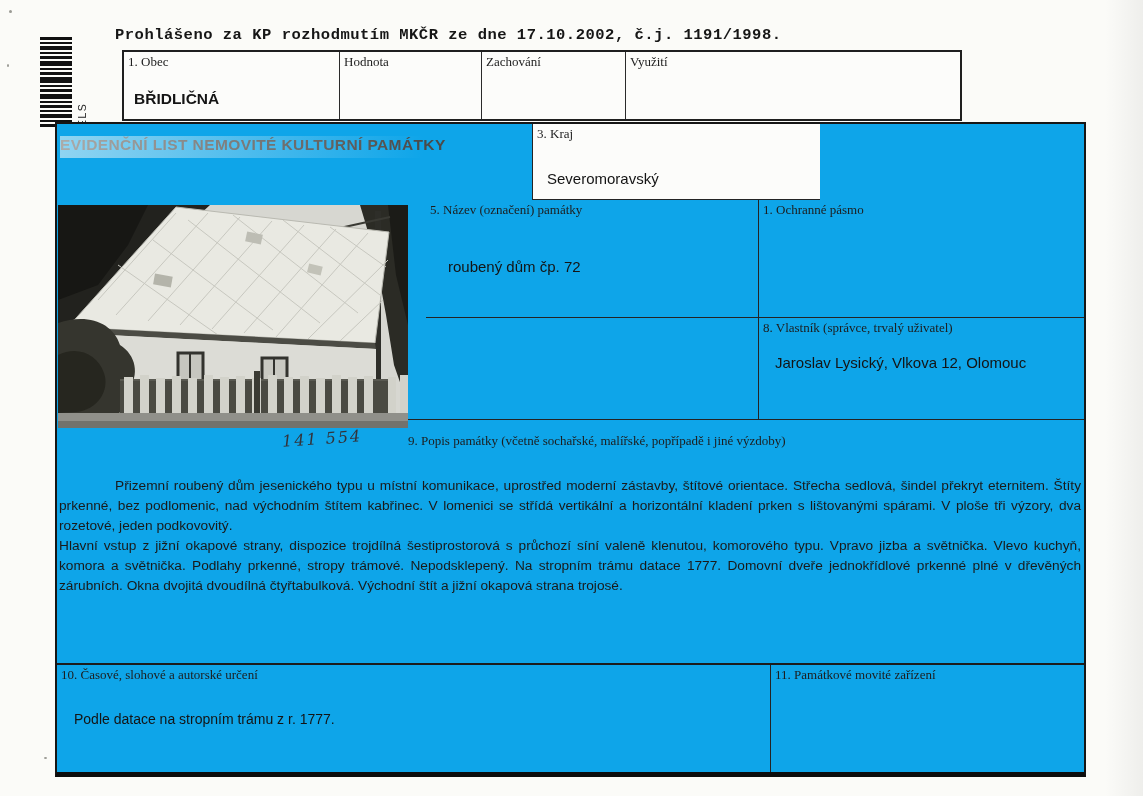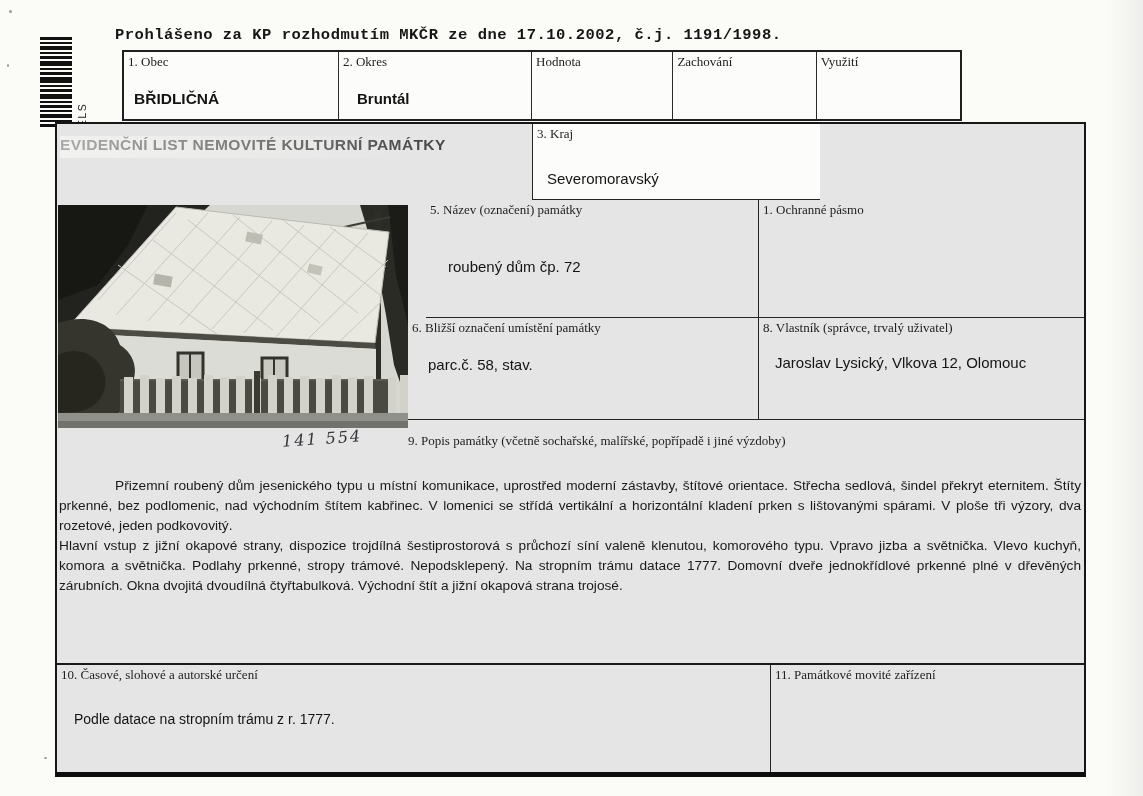--- a/index.html
+++ b/index.html
@@ -37,21 +37,21 @@
   .rowA .cell:last-child{border-right:none;}
   .flabel{
     position:absolute;left:4px;top:2px;
     font-family:"Liberation Serif",serif;font-size:13px;color:#1d1d1d;white-space:nowrap;
   }
   .fval{position:absolute;font-size:15px;color:#141414;white-space:nowrap;}
 
   
   .mainbox{
     position:absolute;left:55px;top:122px;width:1031px;height:655px;
-    border:2px solid #161616;border-bottom:5px solid #0d0d0d;background:#e5e5e5;
+    border:2px solid #161616;border-bottom:5px solid #0d0d0d;background:#0ea5e9;
   }
   .title-wrap{position:absolute;left:3px;top:12px;width:560px;height:22px;}
   .doc-title{
     font-size:15.5px;font-weight:bold;letter-spacing:.4px;color:#4a4a4a;white-space:nowrap;
   }
   .title-fade{
     position:absolute;left:0;top:0;width:100%;height:100%;
     background:linear-gradient(90deg,rgba(251,251,248,.55),rgba(251,251,248,0) 65%);
     pointer-events:none;
   }
@@ -131,24 +131,20 @@
         <rect x="0" y="87" width="32" height="3"></rect>
     </g>
   </svg>
   <div class="els">ELS</div>
 
   <div class="rowA">
     <div class="cell" style="width:216px">
       <div class="flabel">1. Obec</div>
       <div class="fval" style="left:10px;top:38px;font-weight:bold;font-size:15.5px;">BŘIDLIČNÁ</div>
     </div>
-    <div class="cell" style="width:194px">
-      <div class="flabel">2. Okres</div>
-      <div class="fval" style="left:18px;top:38px;font-weight:600;">Bruntál</div>
-    </div>
     <div class="cell" style="width:142px">
       <div class="flabel">Hodnota</div>
       <div class="fval"></div>
     </div>
     <div class="cell" style="width:144px">
       <div class="flabel">Zachování</div>
       <div class="fval"></div>
     </div>
     <div class="cell" style="width:144px">
       <div class="flabel">Využití</div>
@@ -249,24 +245,20 @@
 
     <div class="fgrid">
       <div class="fcell c5">
         <div class="flabel">5. Název (označení) památky</div>
         <div class="fval" style="left:22px;top:58px;">roubený dům čp. 72</div>
       </div>
       <div class="fcell c7">
         <div class="flabel">1. Ochranné pásmo</div>
         <div class="fval"></div>
       </div>
-      <div class="fcell c6">
-        <div class="flabel">6. Bližší označení umístění památky</div>
-        <div class="fval" style="left:20px;top:38px;">parc.č. 58, stav.</div>
-      </div>
       <div class="fcell c8">
         <div class="flabel">8. Vlastník (správce, trvalý uživatel)</div>
         <div class="fval" style="left:16px;top:36px;">Jaroslav Lysický, Vlkova 12, Olomouc</div>
       </div>
     </div>
 
     <div class="p9-label">9. Popis památky (včetně sochařské, malířské, popřípadě i jiné výzdoby)</div>
     <div class="desc">
       <p class="ind">Přizemní roubený dům jesenického typu u místní komunikace, uprostřed moderní zástavby, štítové orientace. Střecha sedlová, šindel překryt eternitem. Štíty prkenné, bez podlomenic, nad východním štítem kabřinec. V lomenici se střídá vertikální a horizontální kladení prken s lištovanými spárami. V ploše tři výzory, dva rozetové, jeden podkovovitý.</p>
       <p>Hlavní vstup z jižní okapové strany, dispozice trojdílná šestiprostorová s průchozí síní valeně klenutou, komorového typu. Vpravo jizba a světnička. Vlevo kuchyň, komora a světnička. Podlahy prkenné, stropy trámové. Nepodsklepený. Na stropním trámu datace 1777. Domovní dveře jednokřídlové prkenné plné v dřevěných zárubních. Okna dvojitá dvoudílná čtyřtabulková. Východní štít a jižní okapová strana trojosé.</p>

